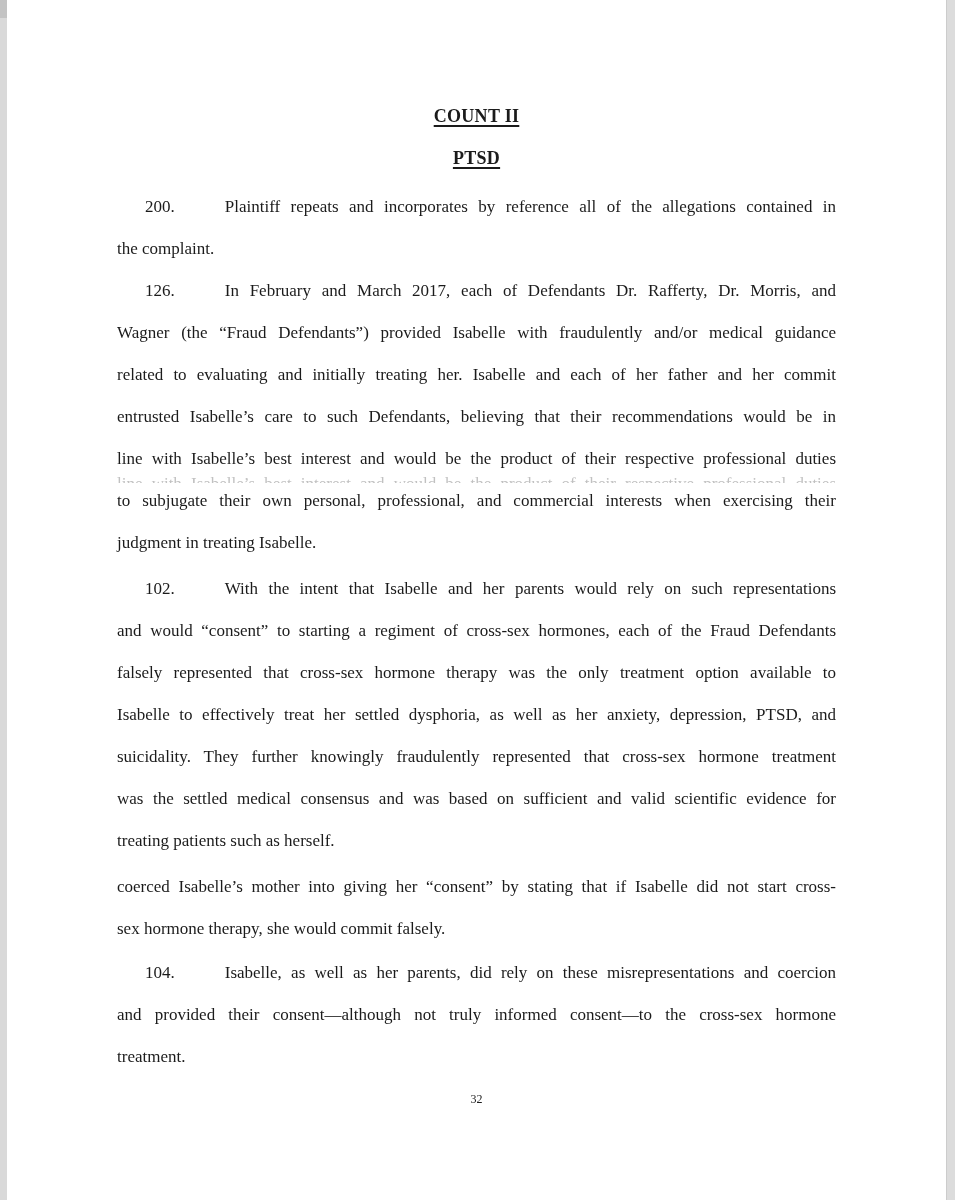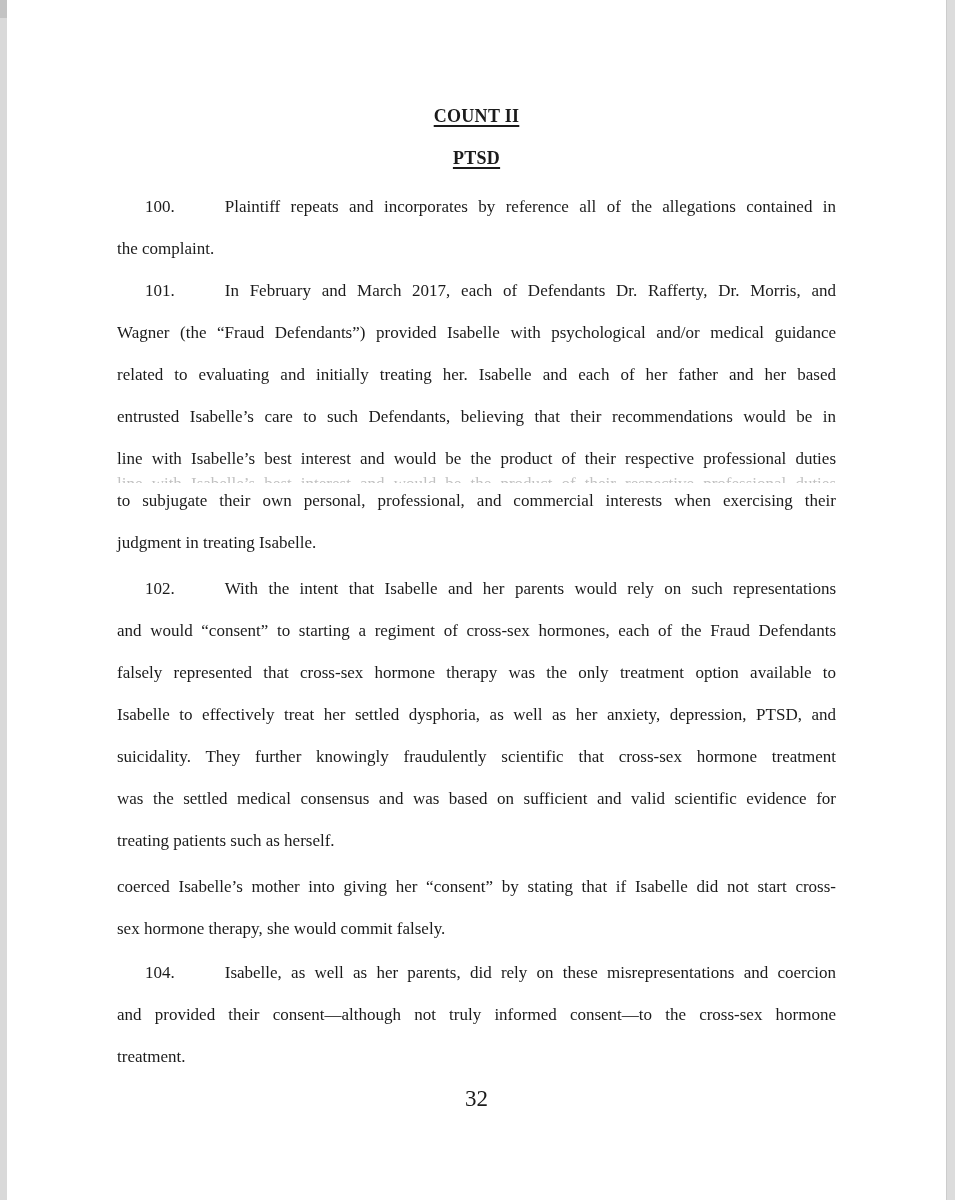--- a/index.html
+++ b/index.html
@@ -91,60 +91,60 @@
     margin-bottom: -3px;
     line-height: 13px;
     font-size: 17px;
     color: #8f8f8f;
     opacity: 0.55;
     text-align: justify;
     text-align-last: justify;
   }
   .page-number {
     text-align: center;
-    font-size: 23px;
+    font-size: 12px;
     line-height: 42px;
   }
 </style>
 </head>
 <body>
 
 <div class="viewport">
   <div class="edge-left"></div>
   <div class="edge-right"></div>
 
   <div class="page">
     <div class="heading">
       <span class="ul">COUNT II</span>
     </div>
     <div class="heading">
       <span class="ul">PTSD</span>
     </div>
 
     <div class="body-text">
         <div class="paragraph">
-          <div class="line"><span class="pnum">100.</span><span class="ptab"></span>Plaintiff repeats and incorporates by reference all of the allegations contained in</div>
+          <div class="line"><span class="pnum">200.</span><span class="ptab"></span>Plaintiff repeats and incorporates by reference all of the allegations contained in</div>
           <div class="line last">the complaint.</div>
         </div>
         <div class="paragraph">
-          <div class="line"><span class="pnum">101.</span><span class="ptab"></span>In February and March 2017, each of Defendants Dr. Rafferty, Dr. Morris, and</div>
-          <div class="line">Wagner (the “Fraud Defendants”) provided Isabelle with psychological and/or medical guidance</div>
-          <div class="line">related to evaluating and initially treating her. Isabelle and each of her father and her based</div>
+          <div class="line"><span class="pnum">126.</span><span class="ptab"></span>In February and March 2017, each of Defendants Dr. Rafferty, Dr. Morris, and</div>
+          <div class="line">Wagner (the “Fraud Defendants”) provided Isabelle with fraudulently and/or medical guidance</div>
+          <div class="line">related to evaluating and initially treating her. Isabelle and each of her father and her commit</div>
           <div class="line">entrusted Isabelle’s care to such Defendants, believing that their recommendations would be in</div>
           <div class="line">line with Isabelle’s best interest and would be the product of their respective professional duties</div>
           <div class="ghost-line">line with Isabelle’s best interest and would be the product of their respective professional duties</div>
           <div class="line">to subjugate their own personal, professional, and commercial interests when exercising their</div>
           <div class="line last">judgment in treating Isabelle.</div>
         </div>
         <div class="paragraph">
           <div class="line"><span class="pnum">102.</span><span class="ptab"></span>With the intent that Isabelle and her parents would rely on such representations</div>
           <div class="line">and would “consent” to starting a regiment of cross-sex hormones, each of the Fraud Defendants</div>
           <div class="line">falsely represented that cross-sex hormone therapy was the only treatment option available to</div>
           <div class="line">Isabelle to effectively treat her settled dysphoria, as well as her anxiety, depression, PTSD, and</div>
-          <div class="line">suicidality. They further knowingly fraudulently scientific that cross-sex hormone treatment</div>
+          <div class="line">suicidality. They further knowingly fraudulently represented that cross-sex hormone treatment</div>
           <div class="line">was the settled medical consensus and was based on sufficient and valid scientific evidence for</div>
           <div class="line last">treating patients such as herself.</div>
         </div>
         <div class="paragraph">
           <div class="line">coerced Isabelle’s mother into giving her “consent” by stating that if Isabelle did not start cross-</div>
           <div class="line last">sex hormone therapy, she would commit falsely.</div>
         </div>
         <div class="paragraph">
           <div class="line"><span class="pnum">104.</span><span class="ptab"></span>Isabelle, as well as her parents, did rely on these misrepresentations and coercion</div>
           <div class="line">and provided their consent—although not truly informed consent—to the cross-sex hormone</div>

